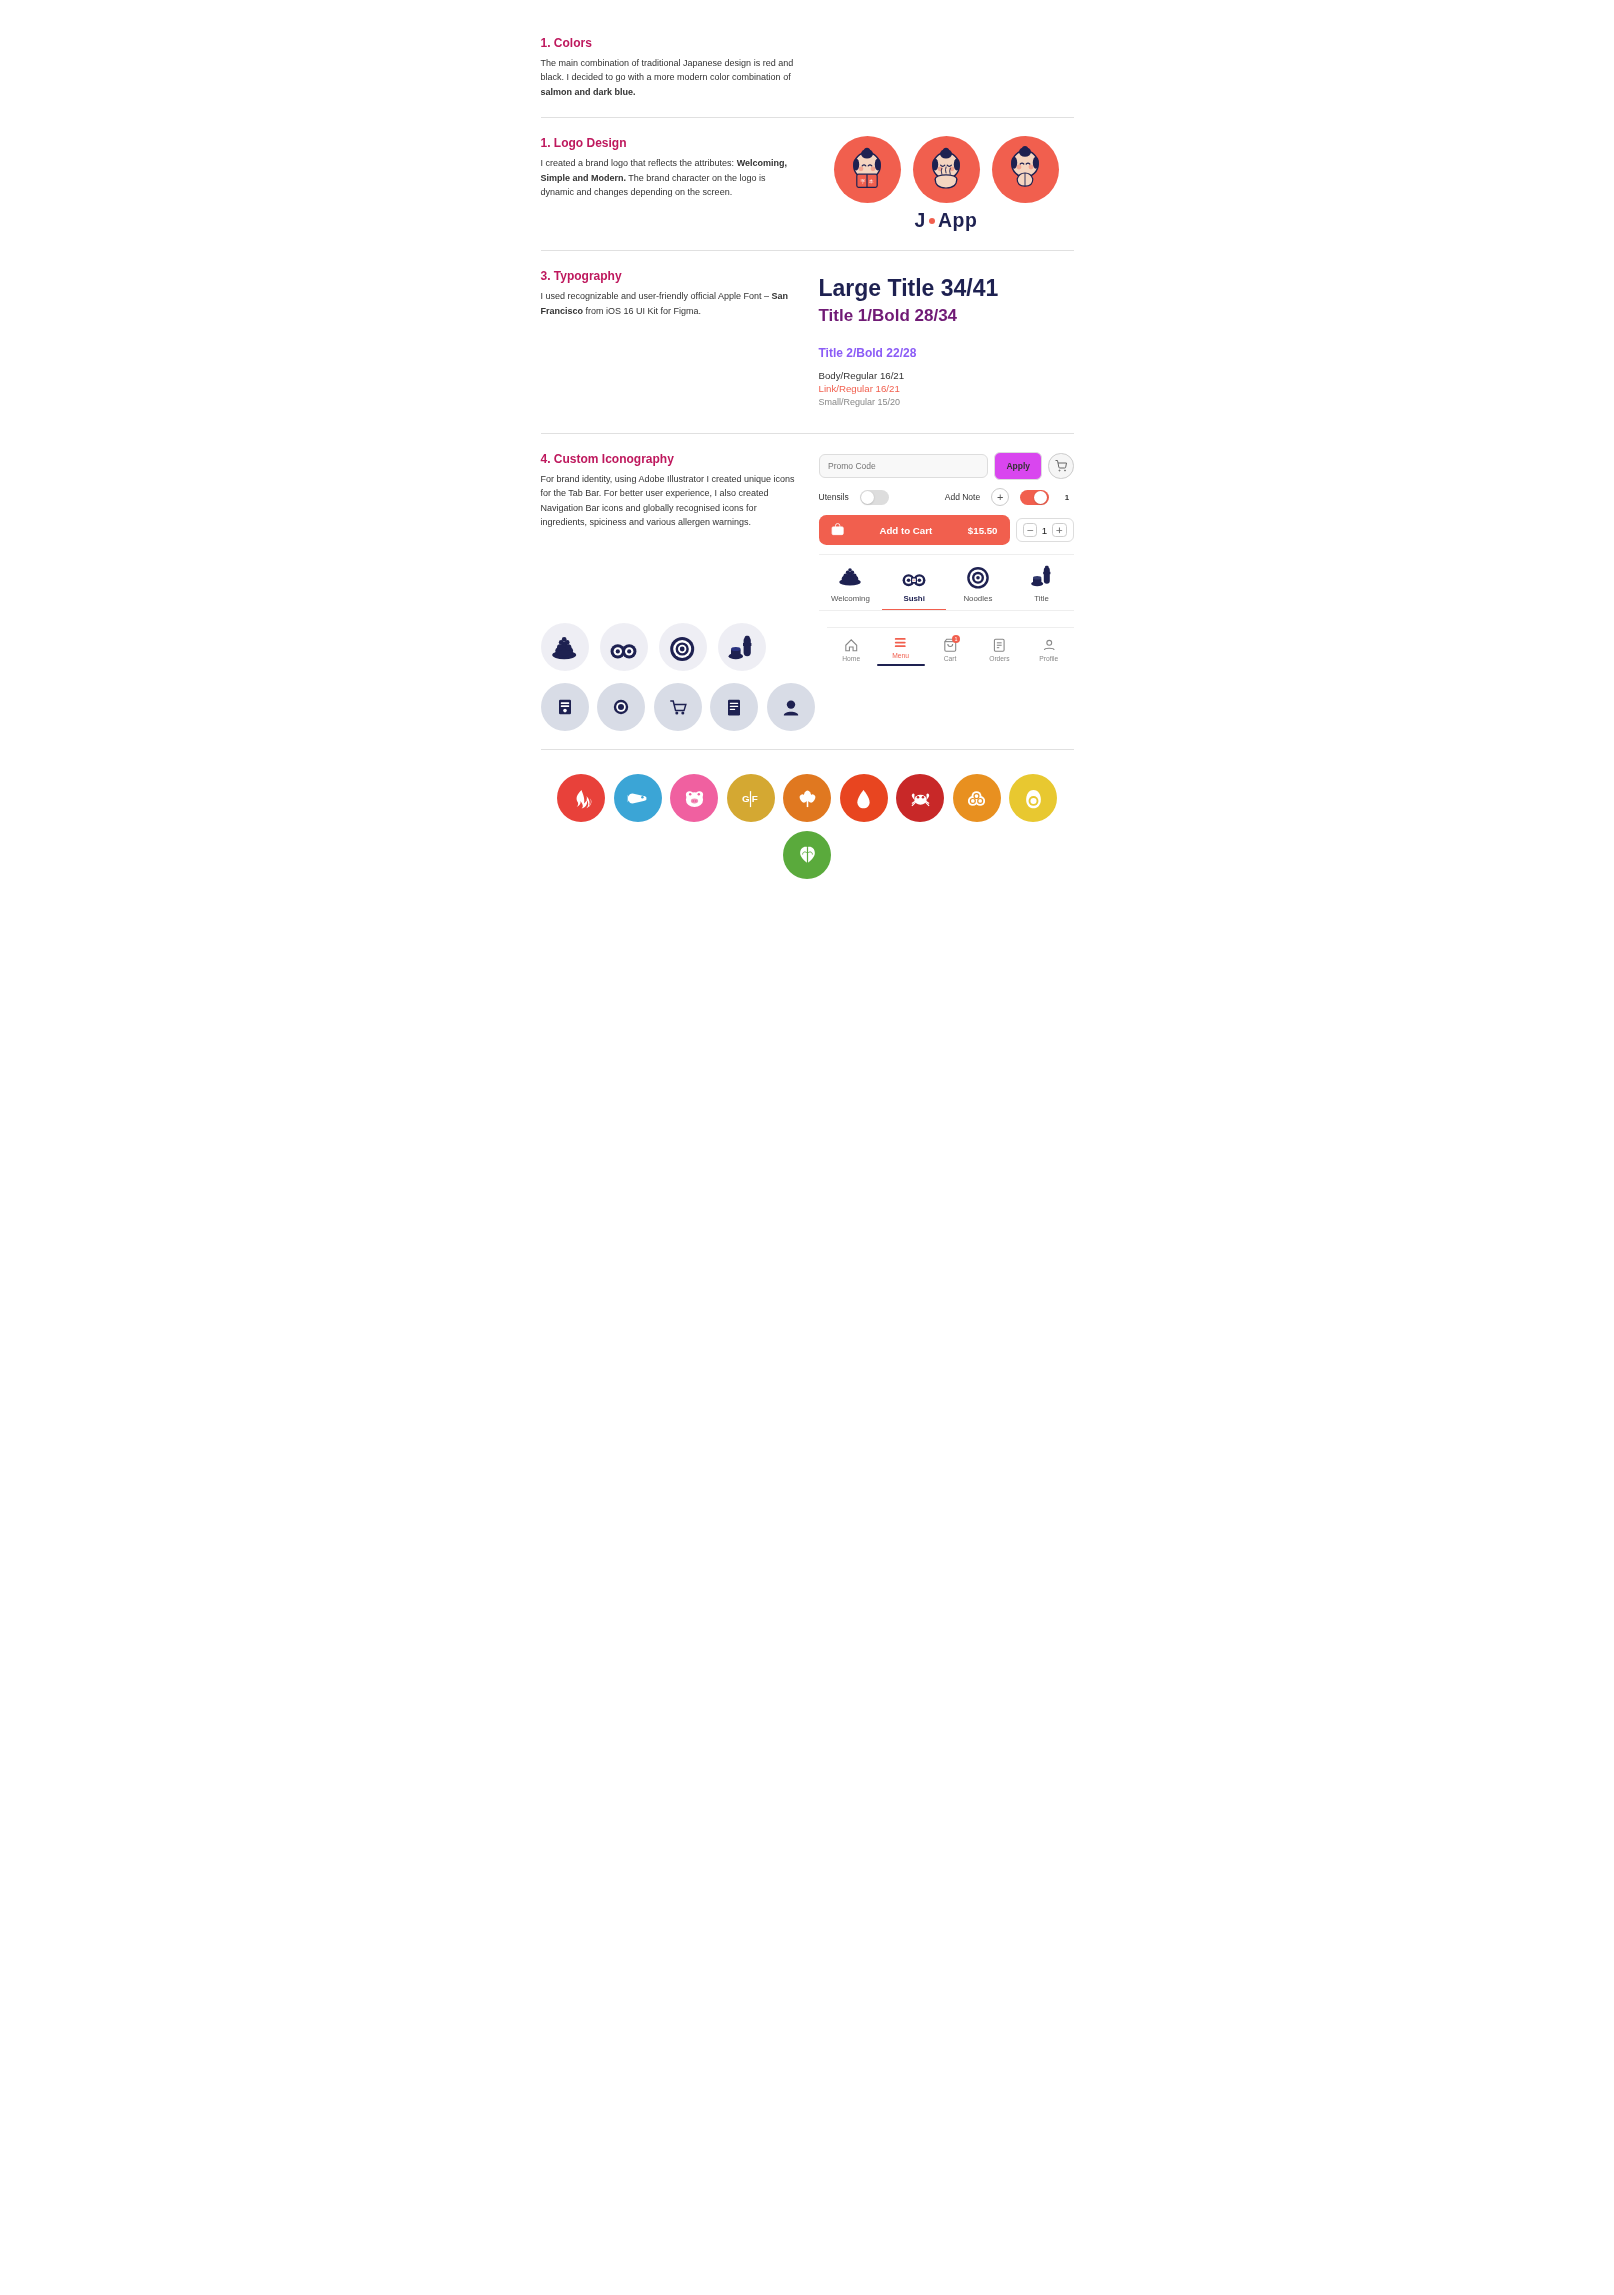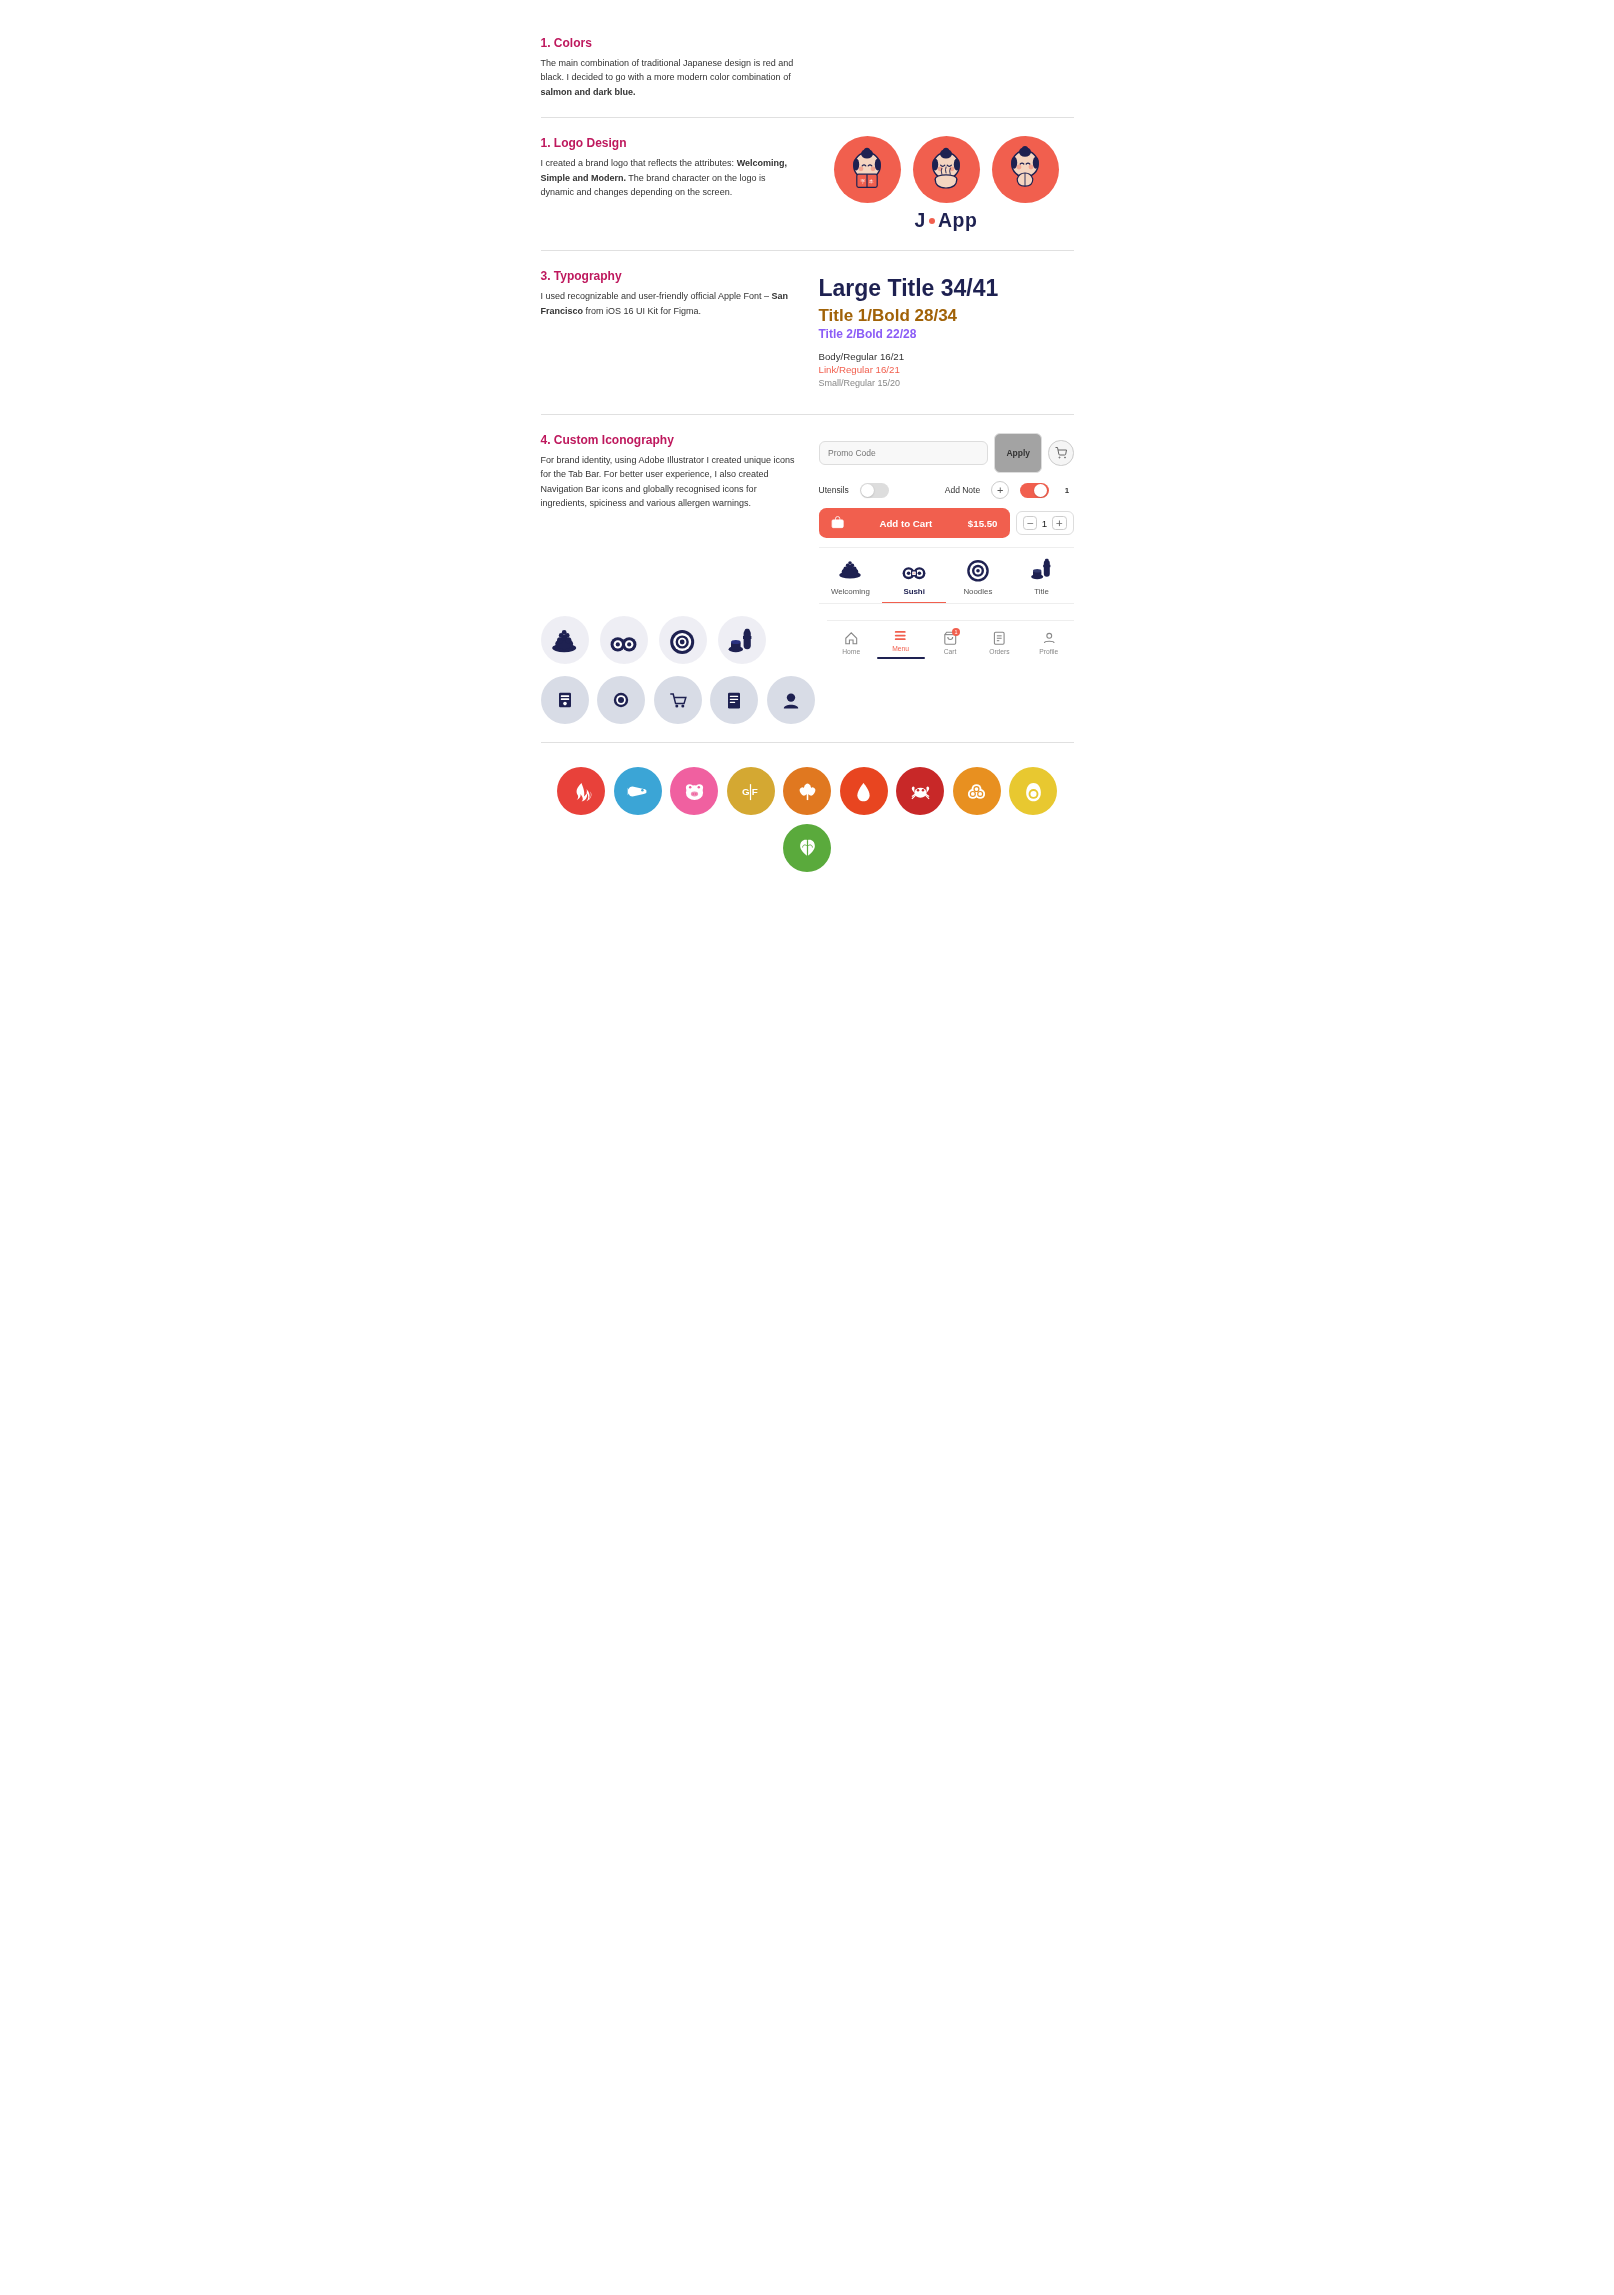--- a/index.html
+++ b/index.html
@@ -136,23 +136,23 @@
       font-size: 23px;
       font-weight: 800;
       color: #1E2151;
       line-height: 1.2;
       margin-bottom: 3.6px;
     }
 
     .typo-title1 {
       font-size: 17px;
       font-weight: 700;
-      color: #a16207;
+      color: #701a75;
       line-height: 1.2;
-      margin-bottom: 0;
+      margin-bottom: 19px;
     }
 
     .typo-title2 {
       font-size: 12px;
       font-weight: 700;
       color: #8b5cf6;
       margin-bottom: 10px;
     }
 
     .typo-body {
@@ -194,24 +194,24 @@
       flex: 1;
       padding: 6px 8.5px;
       border: 0.9px solid #ddd;
       border-radius: 6px;
       font-size: 8.5px;
       color: #aaa;
       background: #f8f8f8;
     }
 
     .apply-btn {
-      background: #a3a3a3;
+      background: #d946ef;
       border: 0.9px solid #ddd;
       border-radius: 6px;
-      padding: 14px 11px;
+      padding: 8px 11px;
       font-size: 8.5px;
       font-weight: 600;
       color: #333;
       cursor: pointer;
     }
 
     .cart-icon-btn {
       width: 25.4px;
       height: 25.4px;
       border-radius: 50%;

